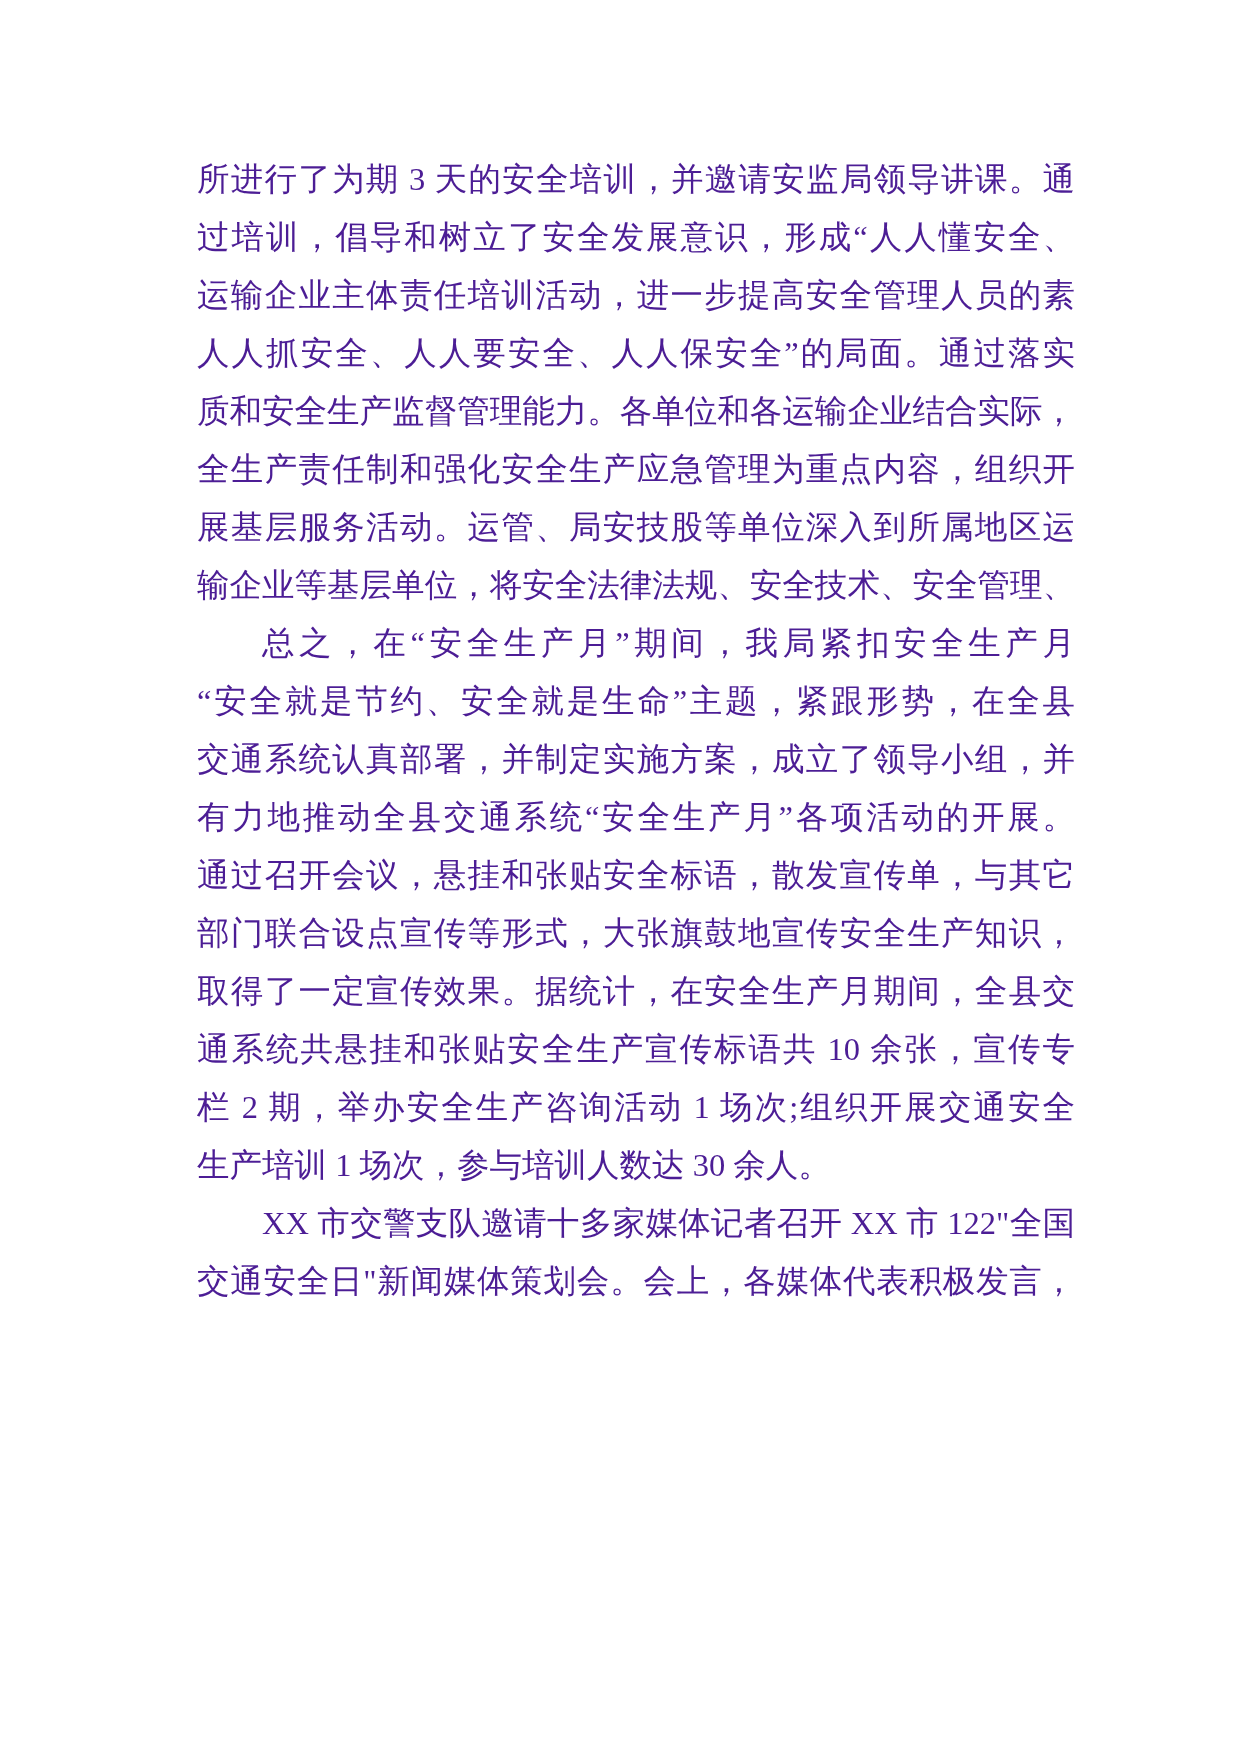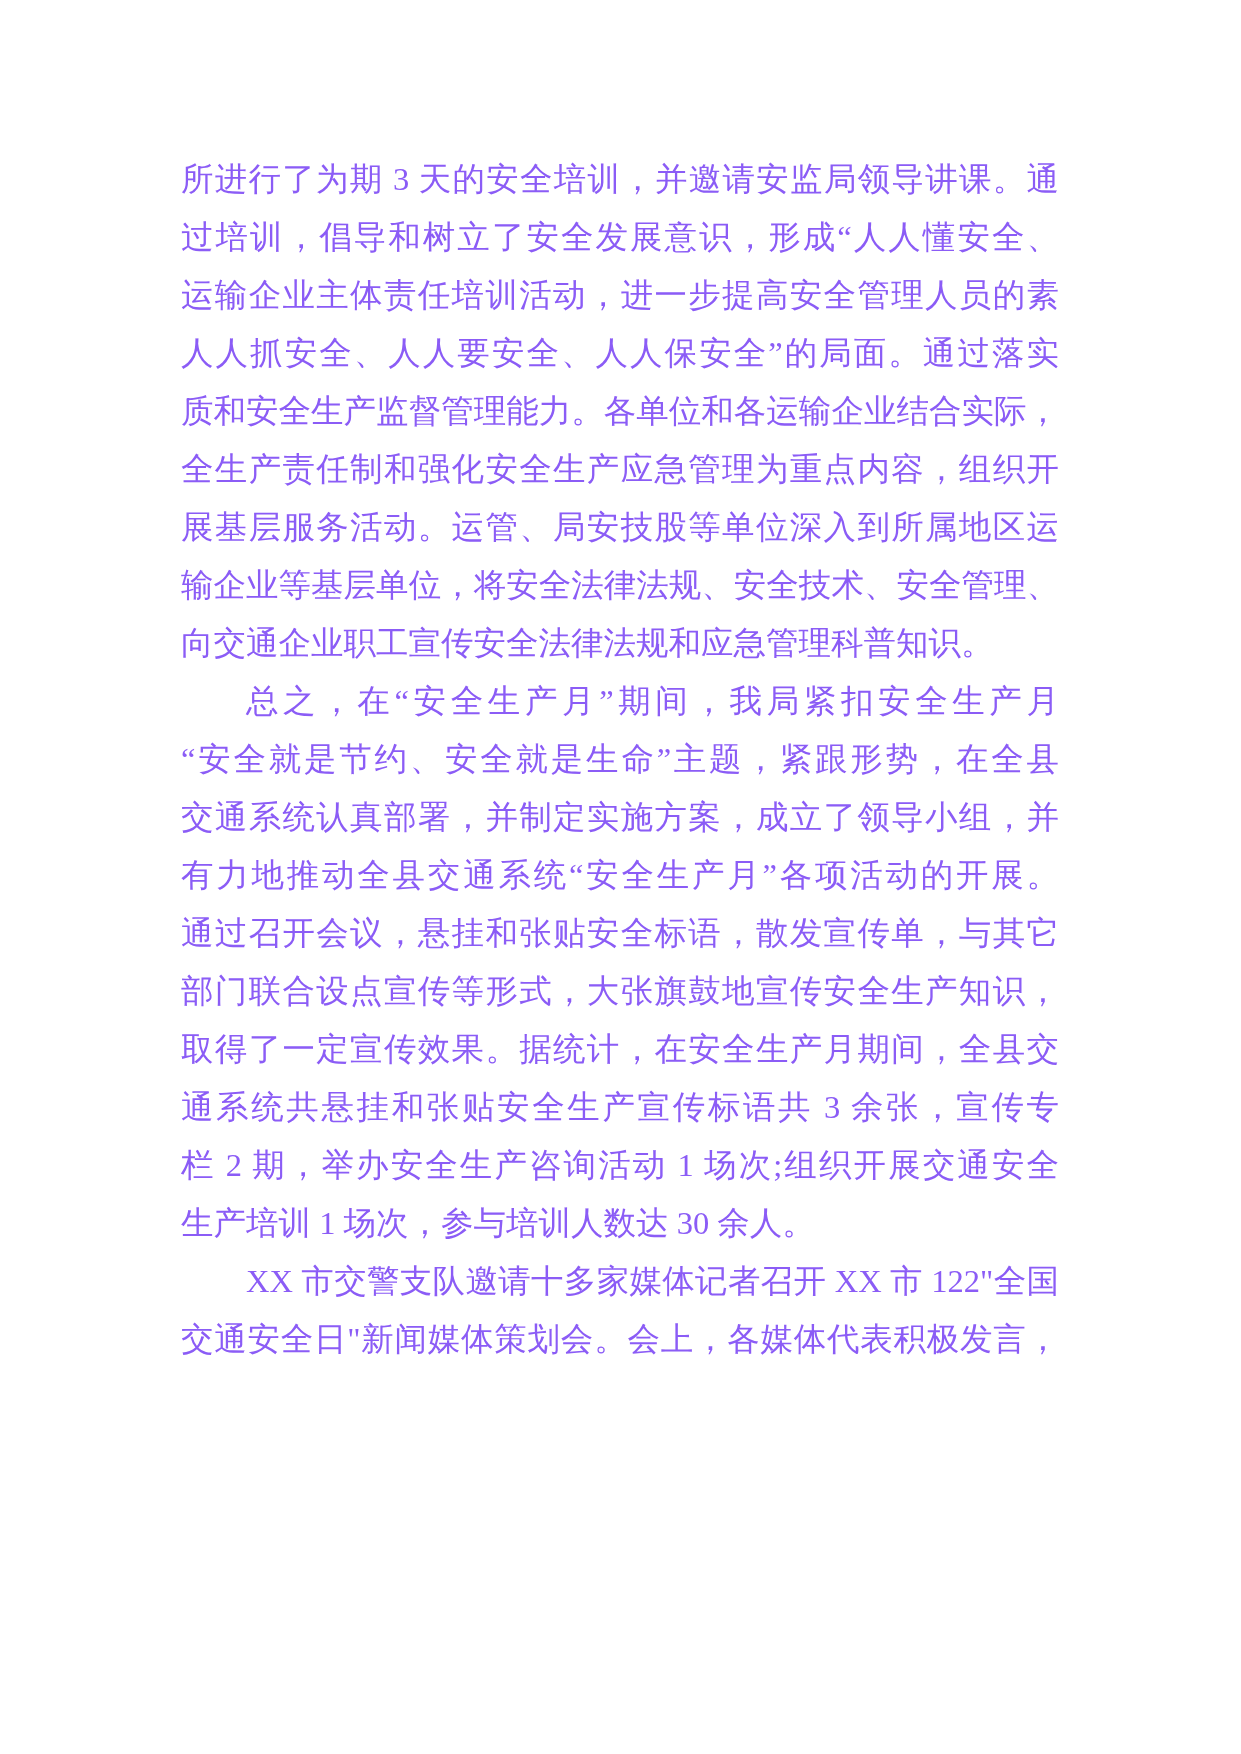--- a/index.html
+++ b/index.html
@@ -40,41 +40,40 @@
     text-align-last: left;
   }
   .line.indent {
     text-indent: 2em;
   }
 </style>
 </head>
 <body>
 
 <div class="page" style="background: rgb(255, 255, 255);">
-  <div class="text-body" id="text-body" style="color: #8b5cf6;">
+  <div class="text-body" id="text-body" style="color: #4c1d95; margin-left: 16px;">
       <div class="block">
         <div class="line">所进行了为期 3 天的安全培训，并邀请安监局领导讲课。通</div>
         <div class="line">过培训，倡导和树立了安全发展意识，形成“人人懂安全、</div>
         <div class="line">运输企业主体责任培训活动，进一步提高安全管理人员的素</div>
         <div class="line">人人抓安全、人人要安全、人人保安全”的局面。通过落实</div>
         <div class="line">质和安全生产监督管理能力。各单位和各运输企业结合实际，</div>
         <div class="line">全生产责任制和强化安全生产应急管理为重点内容，组织开</div>
         <div class="line">展基层服务活动。运管、局安技股等单位深入到所属地区运</div>
         <div class="line">输企业等基层单位，将安全法律法规、安全技术、安全管理、</div>
-        <div class="line natural">向交通企业职工宣传安全法律法规和应急管理科普知识。</div>
       </div>
       <div class="block">
         <div class="line indent">总之，在“安全生产月”期间，我局紧扣安全生产月</div>
         <div class="line">“安全就是节约、安全就是生命”主题，紧跟形势，在全县</div>
         <div class="line">交通系统认真部署，并制定实施方案，成立了领导小组，并</div>
         <div class="line">有力地推动全县交通系统“安全生产月”各项活动的开展。</div>
         <div class="line">通过召开会议，悬挂和张贴安全标语，散发宣传单，与其它</div>
         <div class="line">部门联合设点宣传等形式，大张旗鼓地宣传安全生产知识，</div>
         <div class="line">取得了一定宣传效果。据统计，在安全生产月期间，全县交</div>
-        <div class="line">通系统共悬挂和张贴安全生产宣传标语共 3 余张，宣传专</div>
+        <div class="line">通系统共悬挂和张贴安全生产宣传标语共 10 余张，宣传专</div>
         <div class="line">栏 2 期，举办安全生产咨询活动 1 场次;组织开展交通安全</div>
         <div class="line natural">生产培训 1 场次，参与培训人数达 30 余人。</div>
       </div>
       <div class="block">
         <div class="line indent">XX 市交警支队邀请十多家媒体记者召开 XX 市 122"全国</div>
         <div class="line">交通安全日"新闻媒体策划会。会上，各媒体代表积极发言，</div>
       </div>
     </div>
 </div>
 

